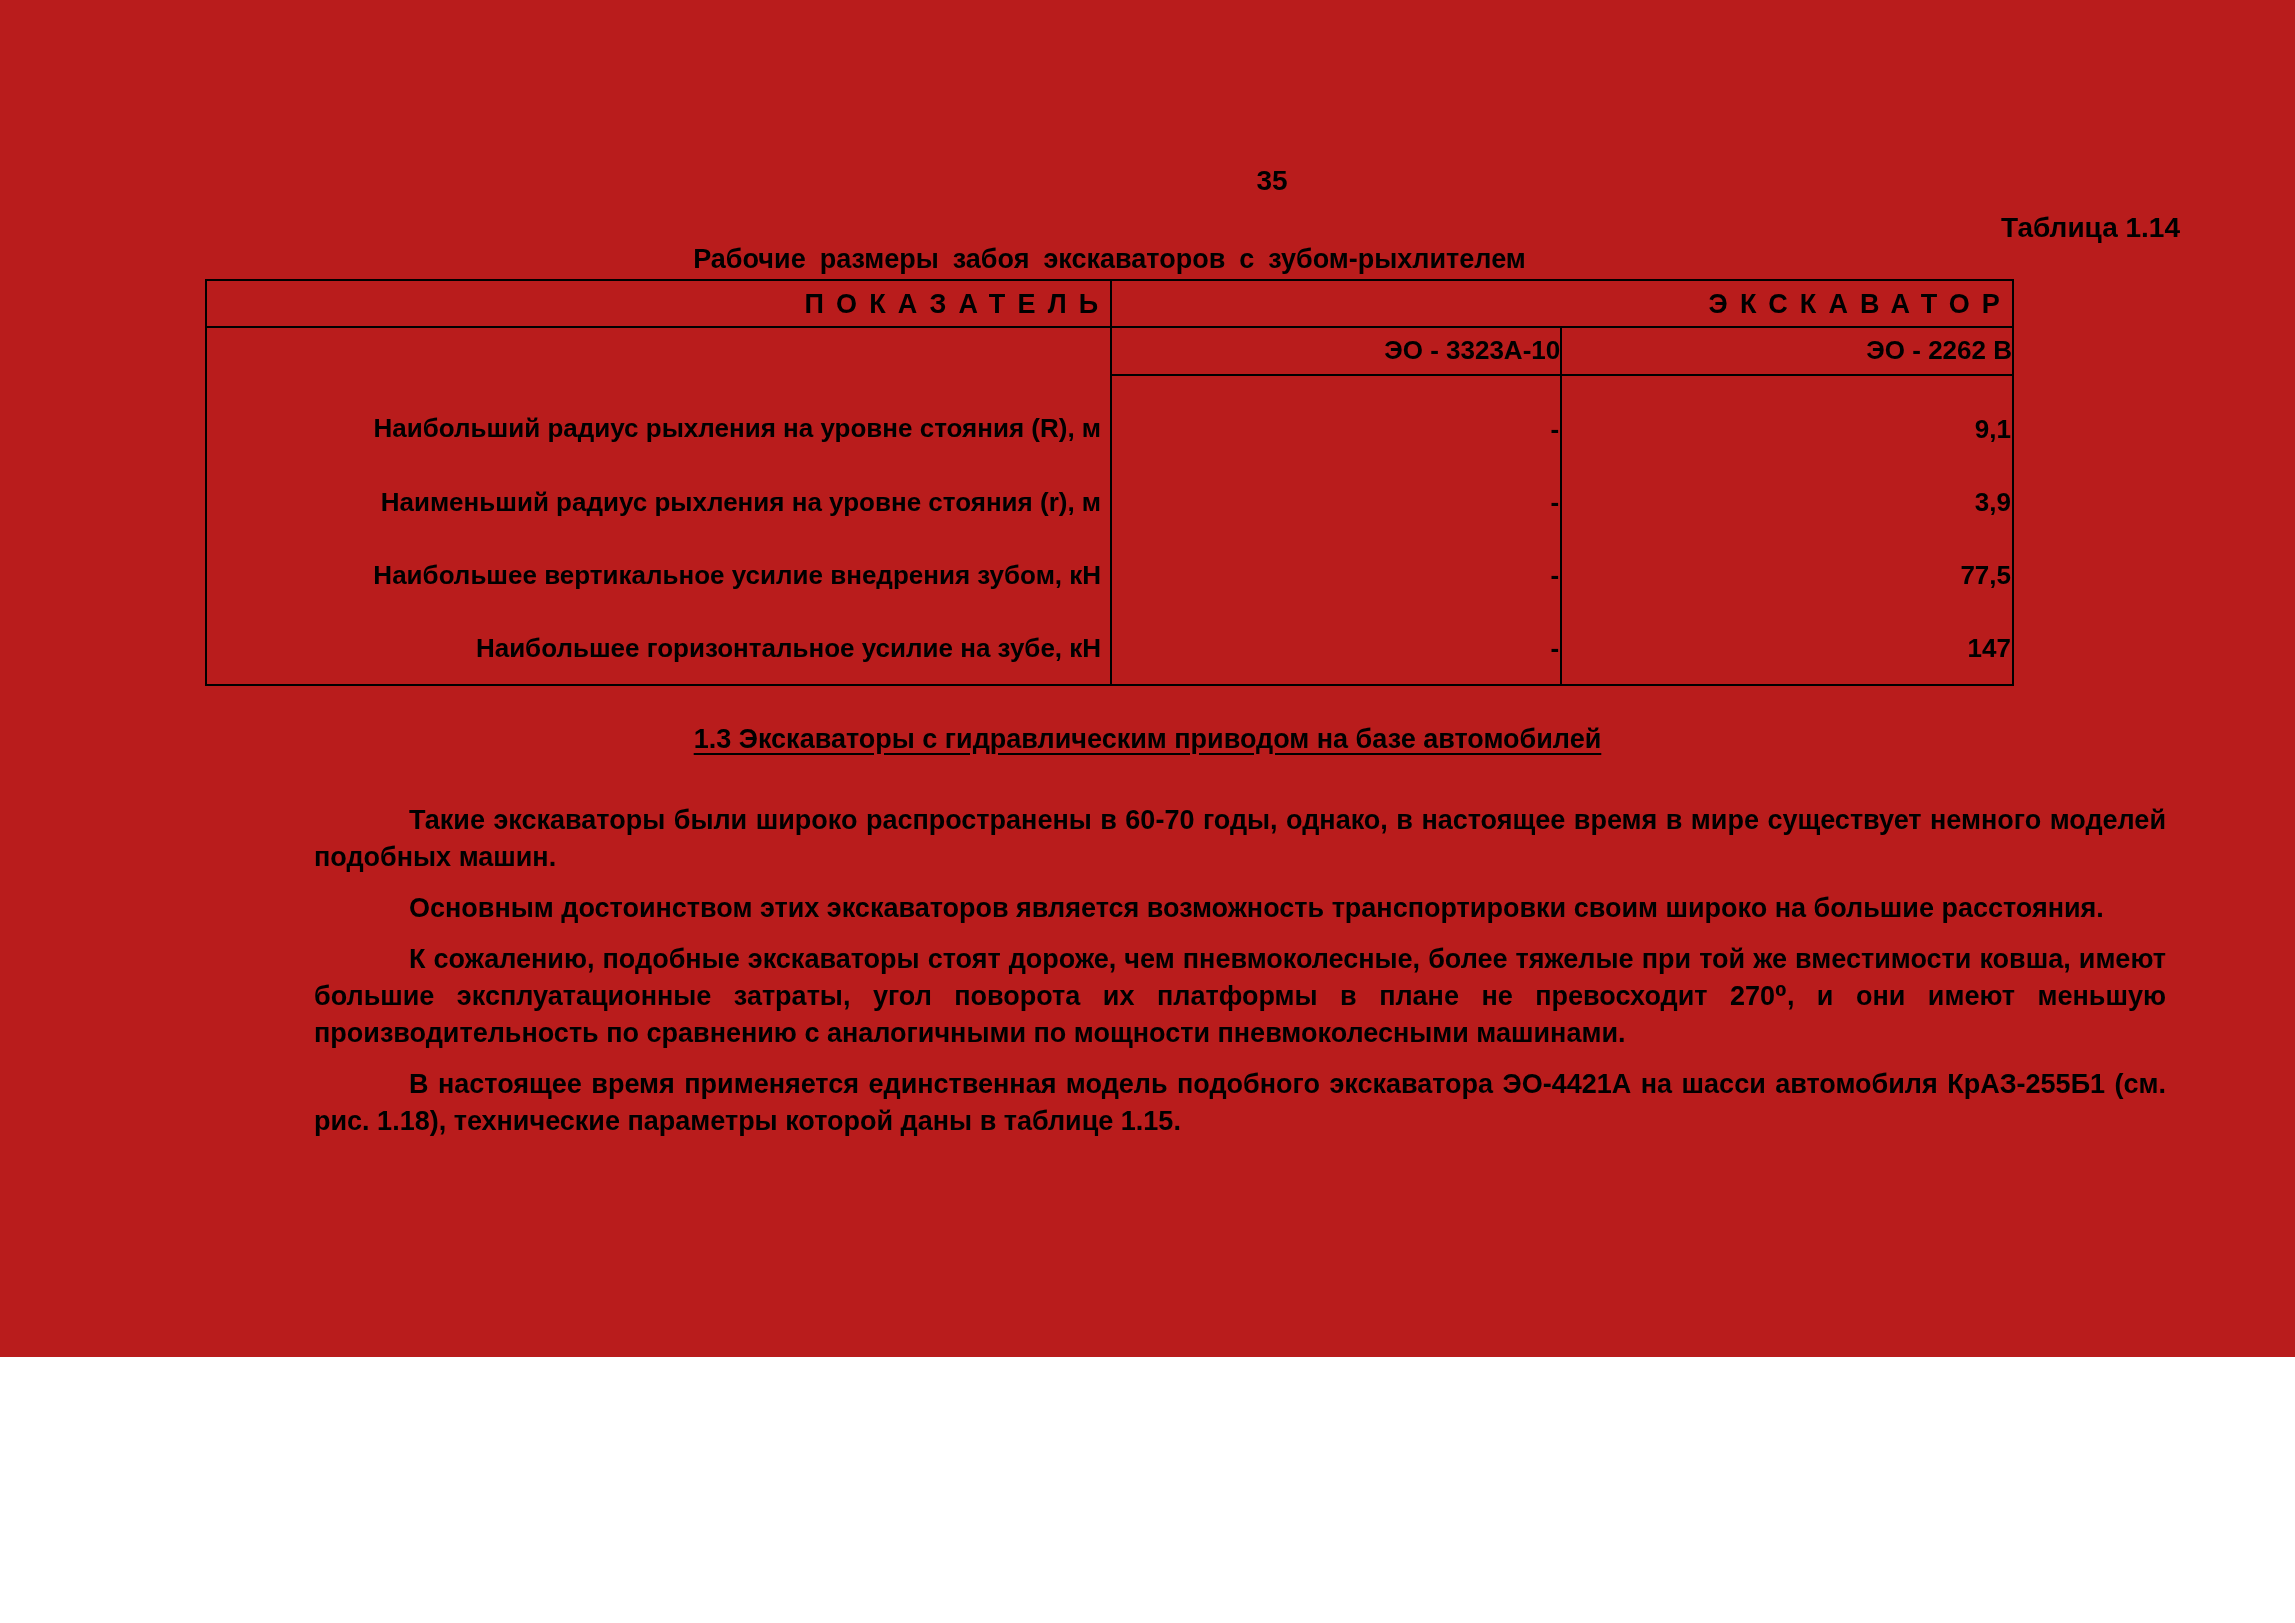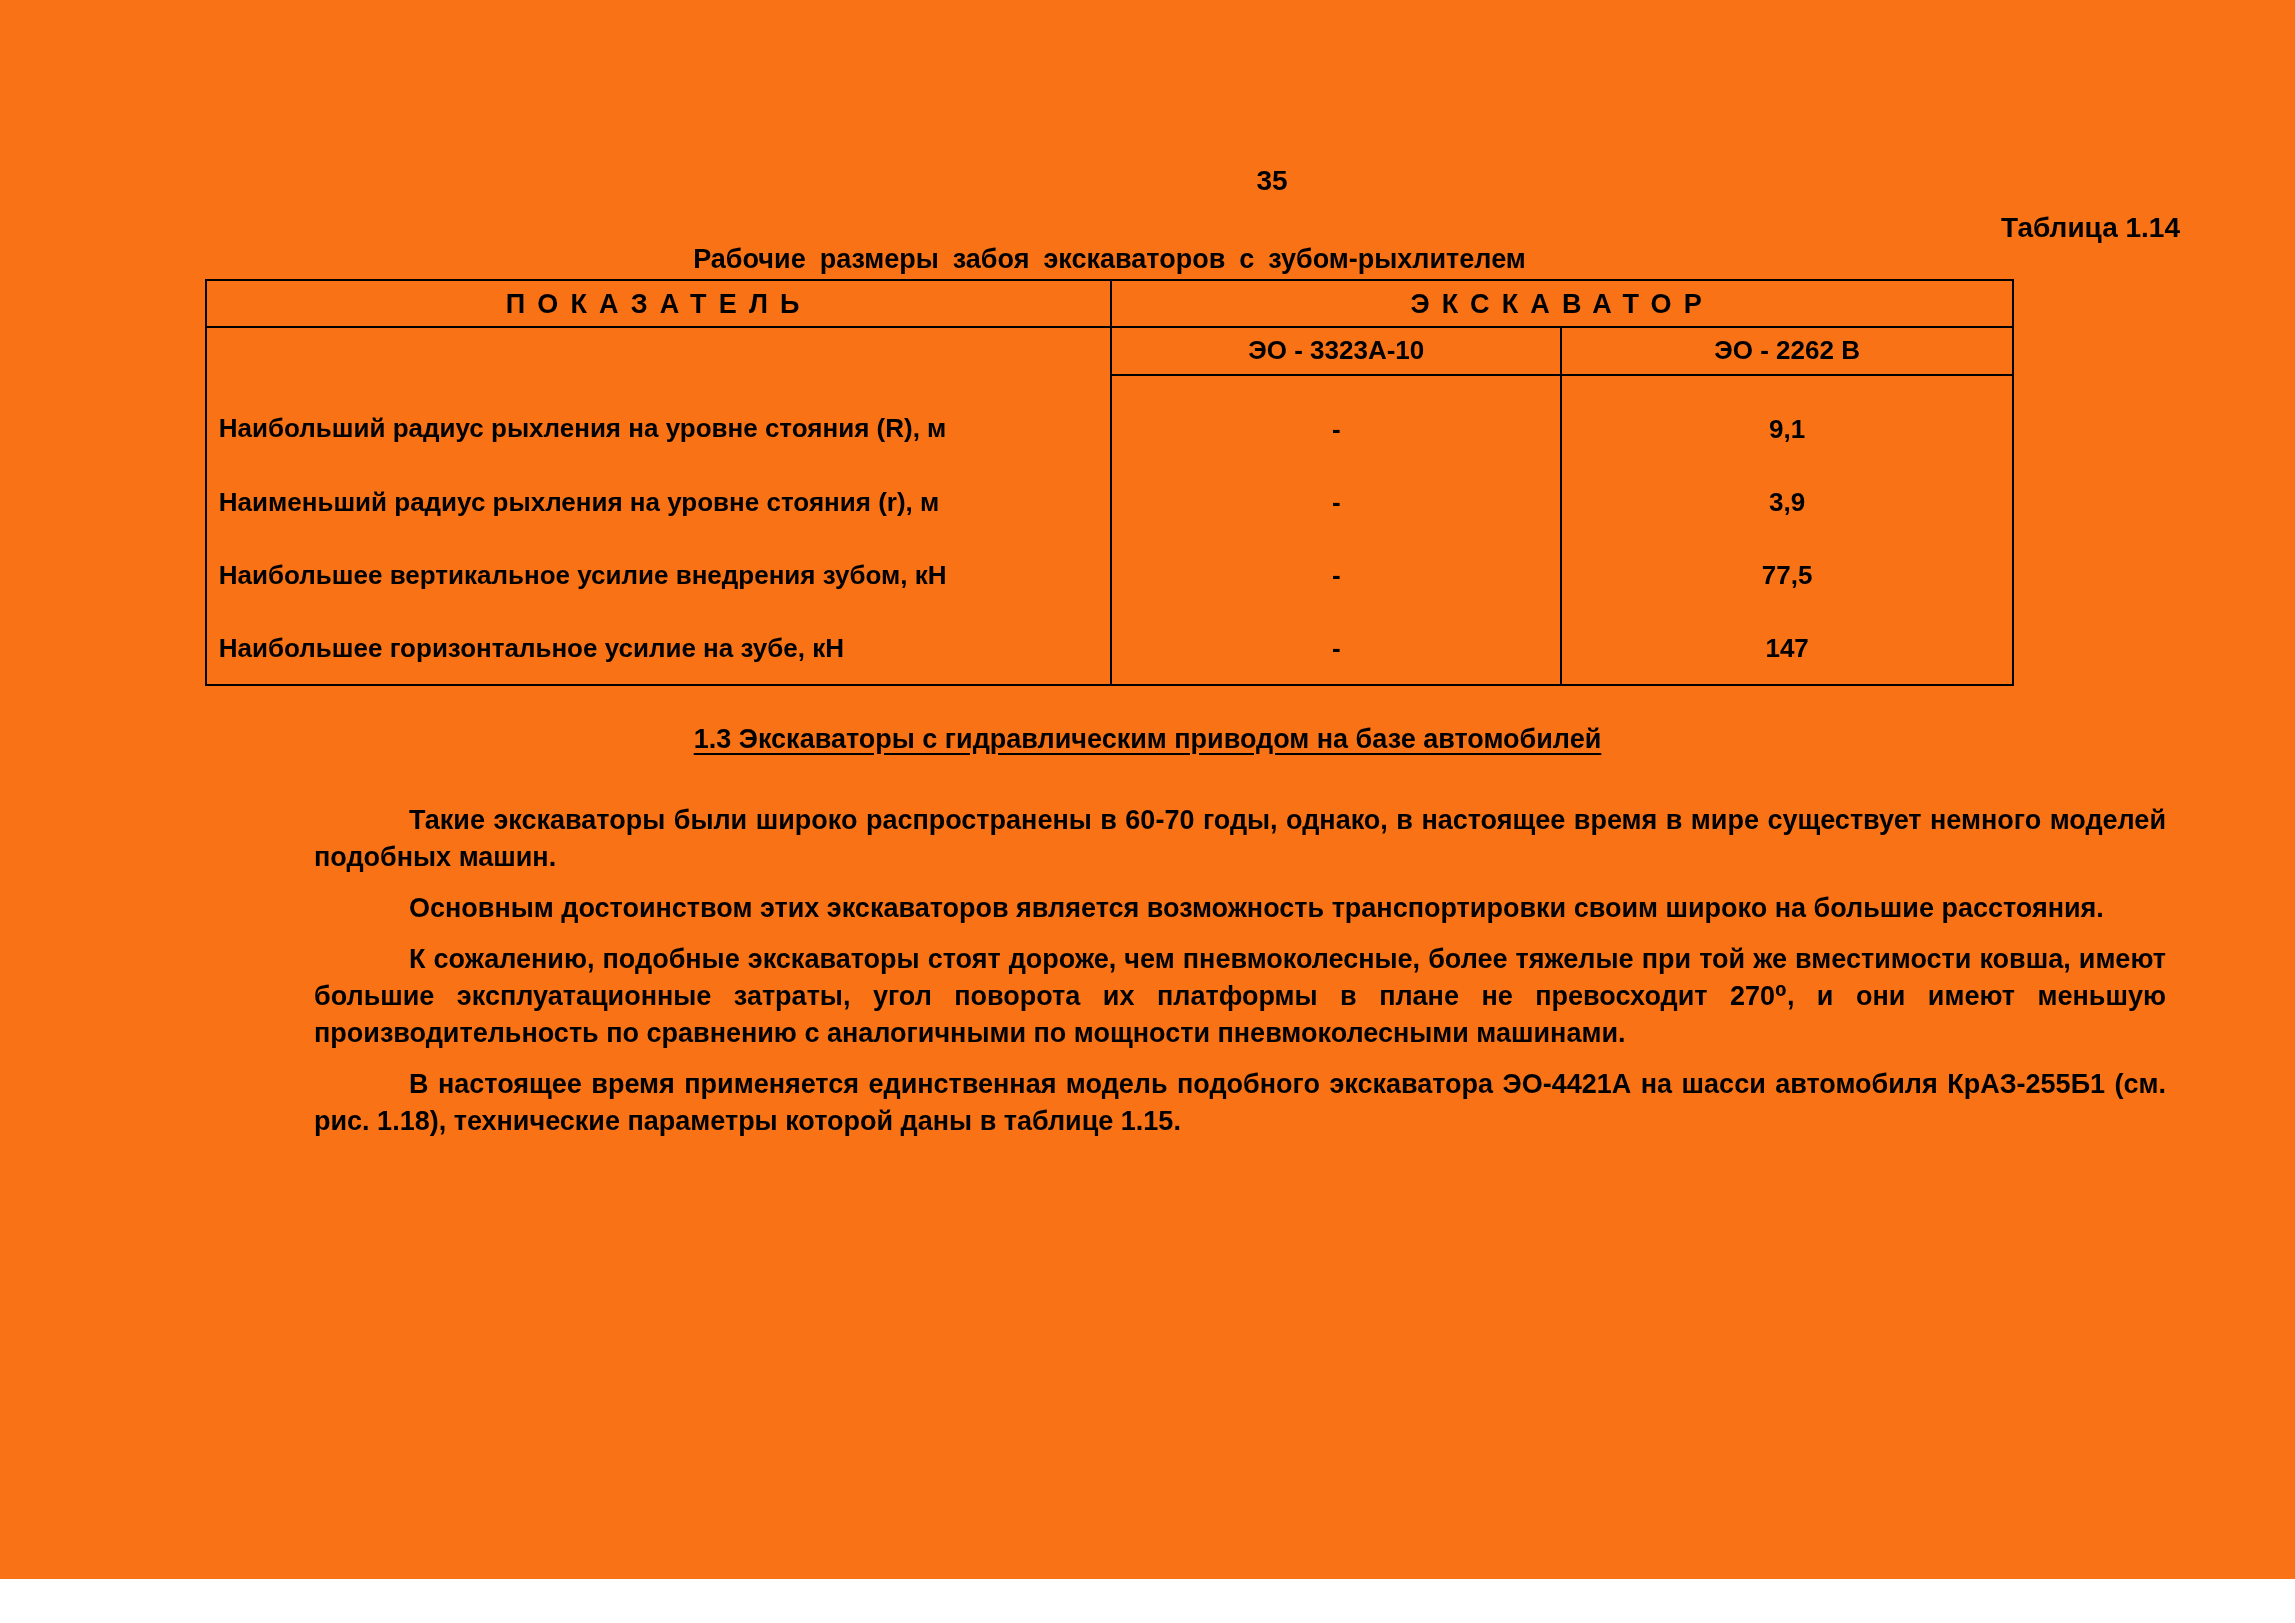--- a/index.html
+++ b/index.html
@@ -4,22 +4,22 @@
 <title>Документ — страница 35</title>
 <style>
   html, body {
     margin: 0;
     padding: 0;
     background: #ffffff;
   }
   .sheet {
     position: relative;
     width: 2295px;
-    height: 1579px;
-    background: #f97316;
+    height: 1357px;
+    background: #b91c1c;
     color: #000000;
     font-family: "Liberation Sans", "DejaVu Sans", sans-serif;
     font-weight: bold;
     overflow: hidden;
   }
 
   
   .page-number {
     padding-top: 165px;
     padding-left: 249px;
@@ -51,20 +51,21 @@
     margin-top: 3.9px;
     width: 100%;
     border-collapse: collapse;
     border: 2.6px solid #000;
     font-size: 26px;
     table-layout: fixed;
   }
   table.data th, table.data td {
     font-weight: bold;
     vertical-align: top;
+    text-align: right;
   }
   .h-ind {
     border-right: 2px solid #000;
     border-bottom: 2px solid #000;
     padding: 7.9px 0 6.5px 0;
     text-align: center;
     letter-spacing: 0.45em;
     font-size: 27px;
   }
   .h-group {

